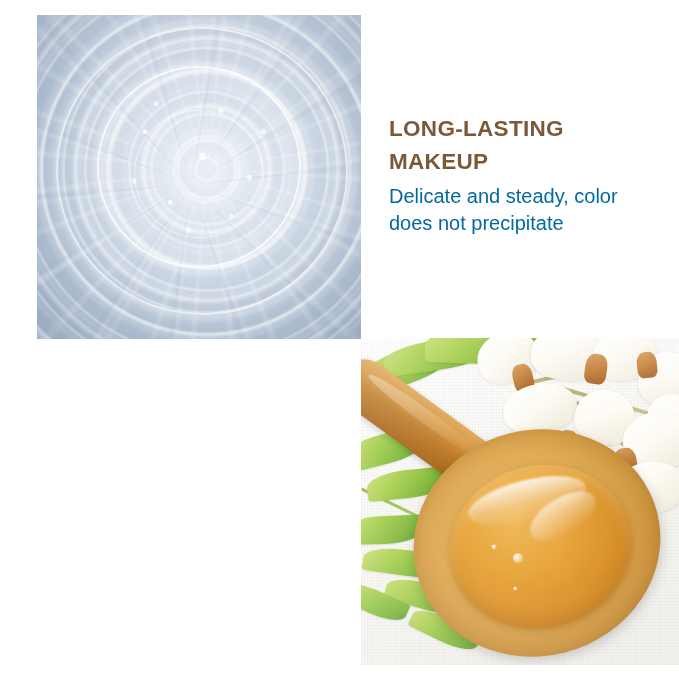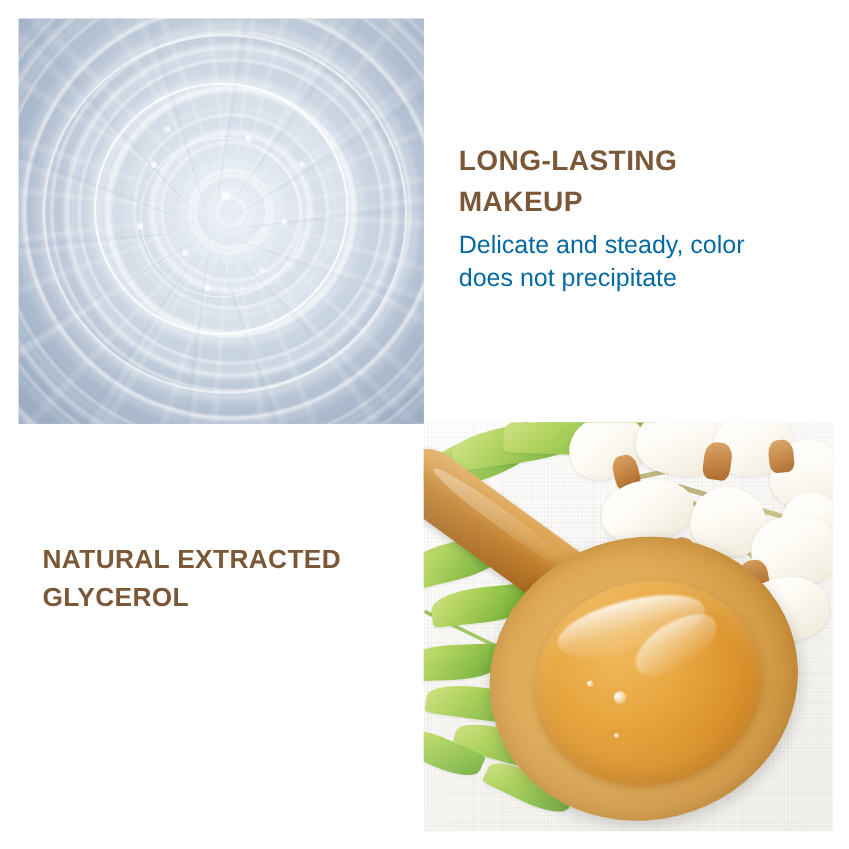--- a/index.html
+++ b/index.html
@@ -12,20 +12,21 @@
     height: 679px;
     font-family: "Liberation Sans", sans-serif;
     overflow: hidden;
     position: relative;
   }
 
   .page {
     position: absolute;
     inset: 0;
     background: #ffffff;
+    margin-left: 22px;
   }
 
   
   .water-photo {
     position: absolute;
     left: 15px;
     top: 15px;
     width: 324px;
     height: 324px;
     overflow: hidden;
@@ -393,17 +394,15 @@
   </div>
 
   <div class="feature top-right">
     <h2 class="feature-title">LONG-LASTING
 MAKEUP</h2>
     <p class="feature-desc">Delicate and steady, color
 does not precipitate</p>
   </div>
 
   <div class="feature bottom-left">
-    <h2 class="feature-title">NATURAL EXTRACTED
-GLYCEROL</h2>
   </div>
 
 </div>
 
 </body></html>

